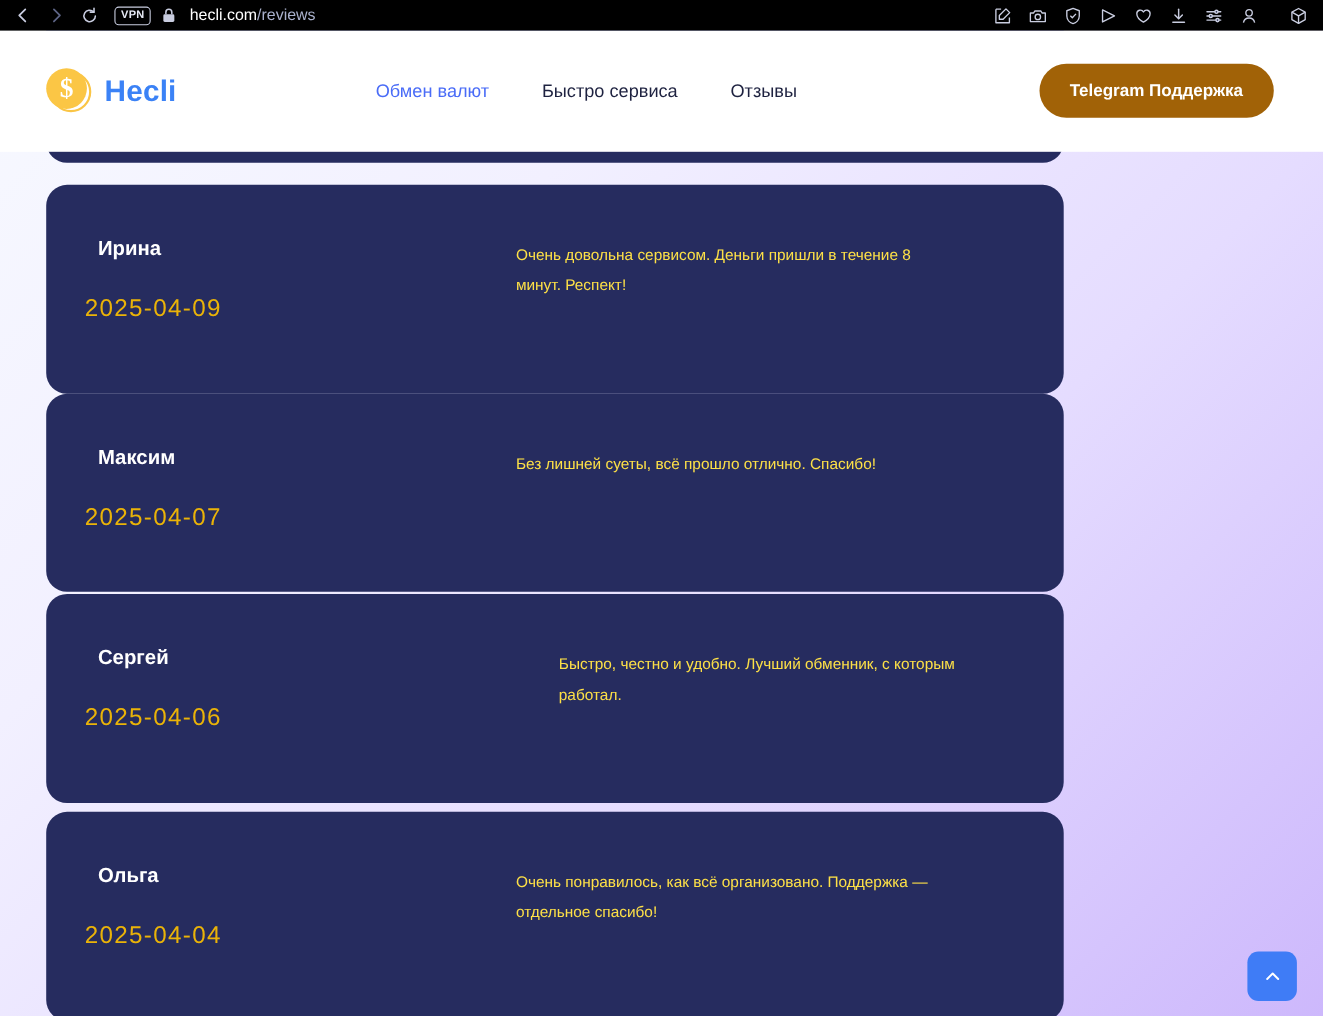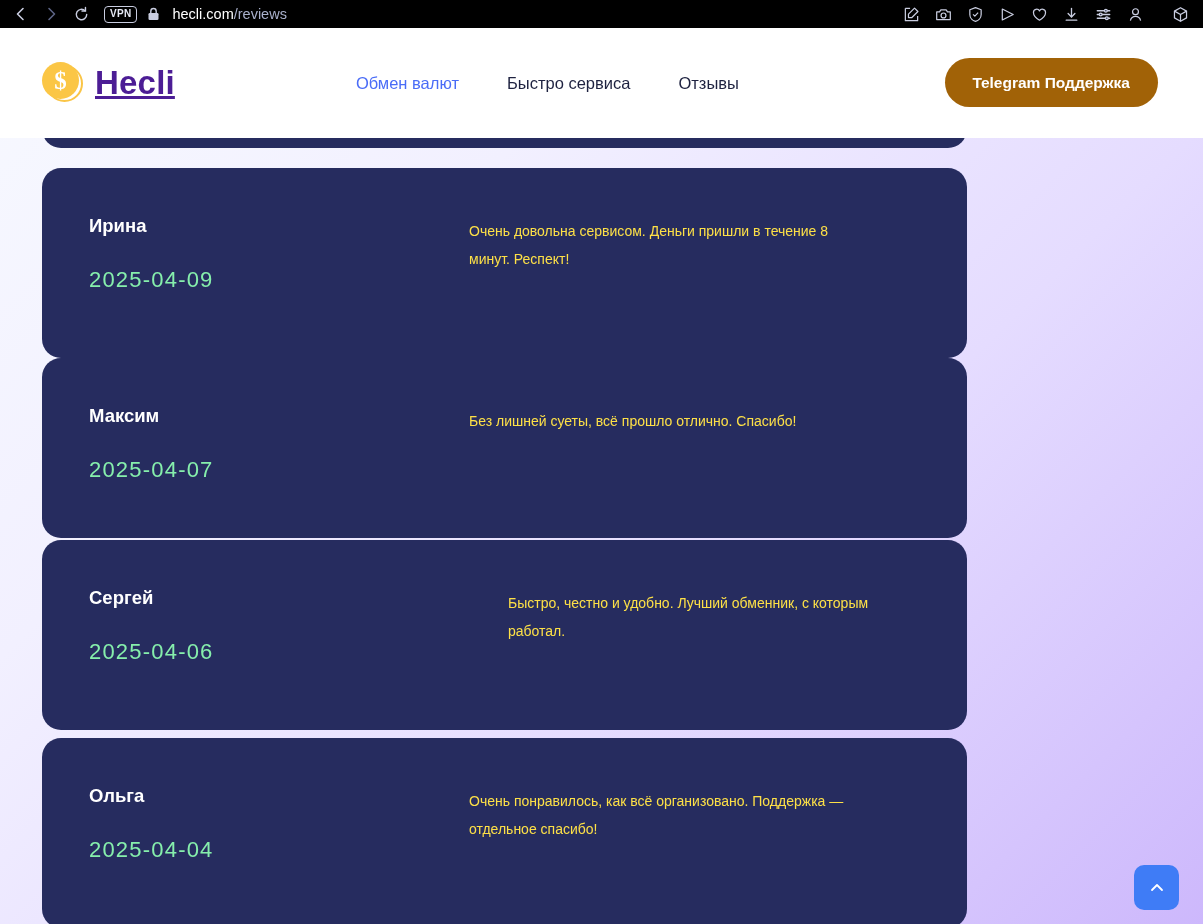--- a/index.html
+++ b/index.html
@@ -118,25 +118,24 @@
     border-radius: 50%;
     background: #fbc645;
     display: flex; align-items: center; justify-content: center;
     color: #ffffff;
     font-size: 25px;
     font-weight: bold;
     font-family: "Liberation Serif", serif;
     line-height: 1;
   }
   .brand-name {
-    font-size: 33px;
-    font-weight: bold;
-    color: #4c1d95;
+    font-size: 27px;
+    font-weight: bold;
+    color: #3b82f6;
     letter-spacing: .2px;
-    text-decoration: underline;
   }
 
   .site-nav {
     display: flex;
     gap: 48px;
     margin-left: 181px;
   }
   .nav-link {
     font-size: 16.5px;
     color: #1e2240;
@@ -187,22 +186,22 @@
     top: 47px;
     left: 47px;
     color: #ffffff;
     font-size: 18.5px;
     font-weight: bold;
     white-space: nowrap;
   }
   .rc-date {
     position: absolute;
     top: 99px;
-    left: 47px;
-    color: #86efac;
+    left: 35px;
+    color: #eab308;
     font-size: 22px;
     letter-spacing: 1.2px;
     white-space: nowrap;
   }
   .rc-text {
     padding-top: 49px;
     padding-right: 40px;
     color: #fde047;
     font-size: 14px;
     line-height: 28px;

